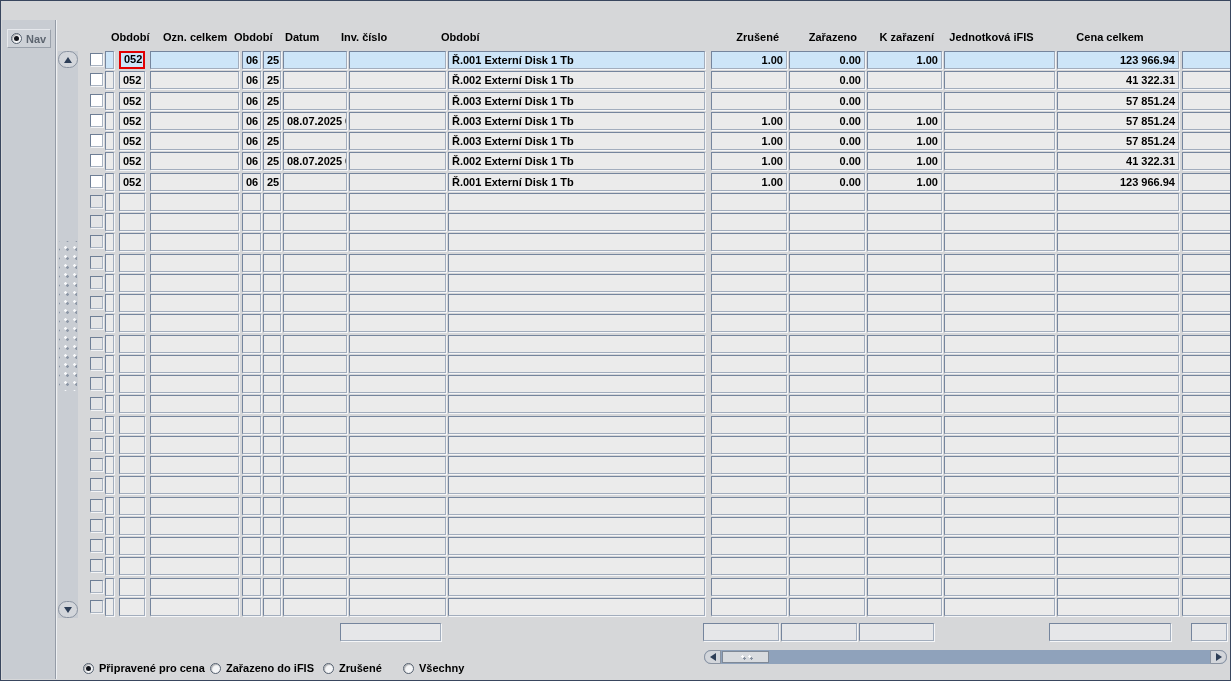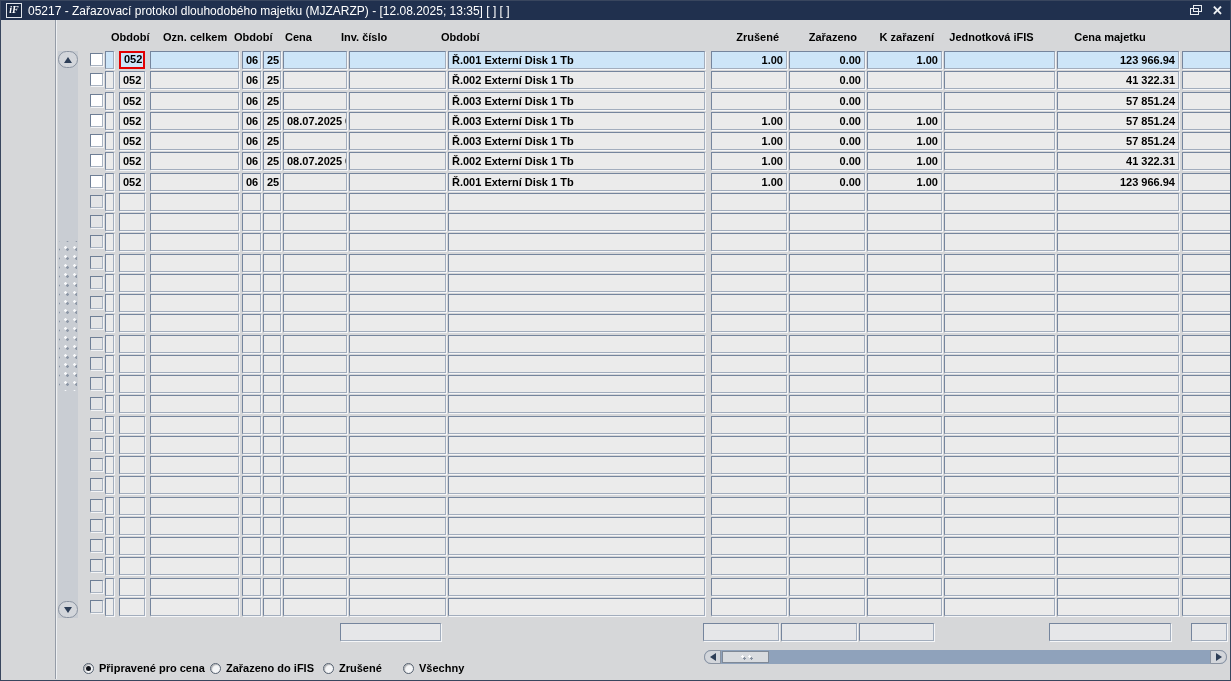--- a/index.html
+++ b/index.html
@@ -84,46 +84,41 @@
 
   
   .filter{position:absolute;top:661px;display:flex;align-items:center;gap:5px;}
   .filter .lbl{font:700 11px "Liberation Sans",sans-serif;color:#000;white-space:nowrap;}
 </style>
 </head>
 <body>
 
 <div id="window">
 
-  <div id="titlebar">
-    <div id="app-icon">iF</div>
-    <div id="title-text">05217 - Zařazovací protokol dlouhodobého majetku (MJZARZP) - [12.08.2025; 13:35]  [ ]  [ ]</div>
-    <div id="win-buttons">
-      <span class="win-restore">
-          <i class="b"></i>
-          <i class="f"></i>
-        </span>
-      <span class="win-close">✕</span>
+
+  <div id="sidebar">
+    <div id="nav-tab">
+      <span class="radio sel"></span>
+      <span id="nav-label">Nav</span>
     </div>
   </div>
-
   <div id="sidebar-groove"></div>
 
   <div id="headers">
       <div class="hdr" style="left: 110px; width: 40px; text-align: left;">Období</div>
       <div class="hdr" style="left: 162px; width: 72px; text-align: left;">Ozn. celkem</div>
       <div class="hdr" style="left: 233px; width: 46px; text-align: left;">Období</div>
-      <div class="hdr" style="left: 284px; width: 42px; text-align: left;">Cena</div>
+      <div class="hdr" style="left: 284px; width: 42px; text-align: left;">Datum</div>
       <div class="hdr" style="left: 340px; width: 56px; text-align: left;">Inv. číslo</div>
       <div class="hdr" style="left: 440px; width: 46px; text-align: left;">Období</div>
       <div class="hdr" style="left: 702px; width: 76px; text-align: right;">Zrušené</div>
       <div class="hdr" style="left: 780px; width: 76px; text-align: right;">Zařazeno</div>
       <div class="hdr" style="left: 858px; width: 75px; text-align: right;">K zařazení</div>
       <div class="hdr" style="left: 935px; width: 111px; text-align: center;">Jednotková iFIS</div>
-      <div class="hdr" style="left: 1048px; width: 122px; text-align: center;">Cena majetku</div>
+      <div class="hdr" style="left: 1048px; width: 122px; text-align: center;">Cena celkem</div>
     </div>
 
   <div id="vscroll">
     <div class="sbtn" style="top:0;">
         <span class="tri-up"></span>
       </div>
     <div id="vthumb"></div>
     <div class="sbtn" style="top:550px;">
         <span class="tri-down"></span>
       </div>

